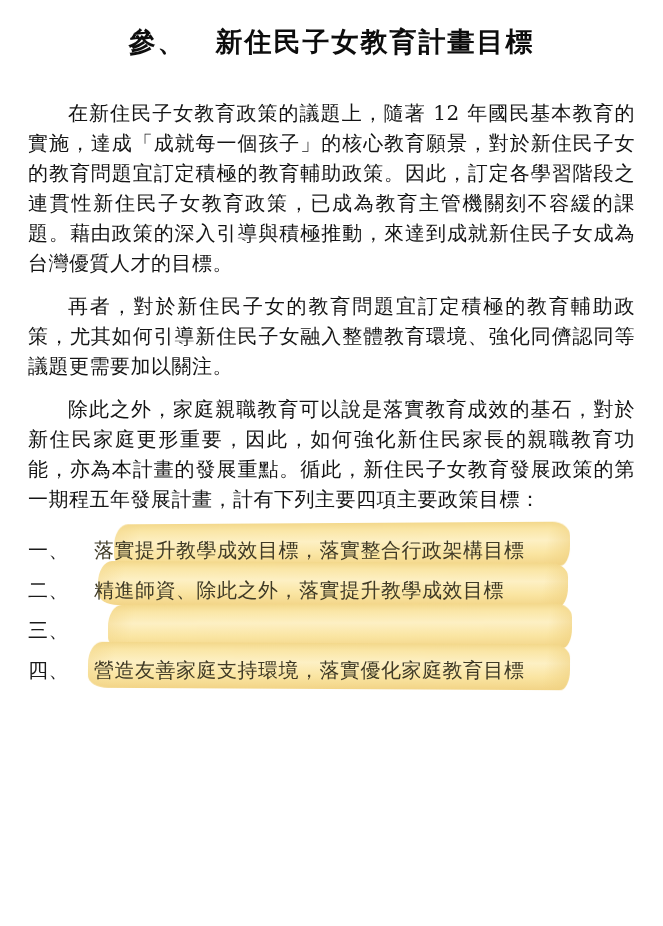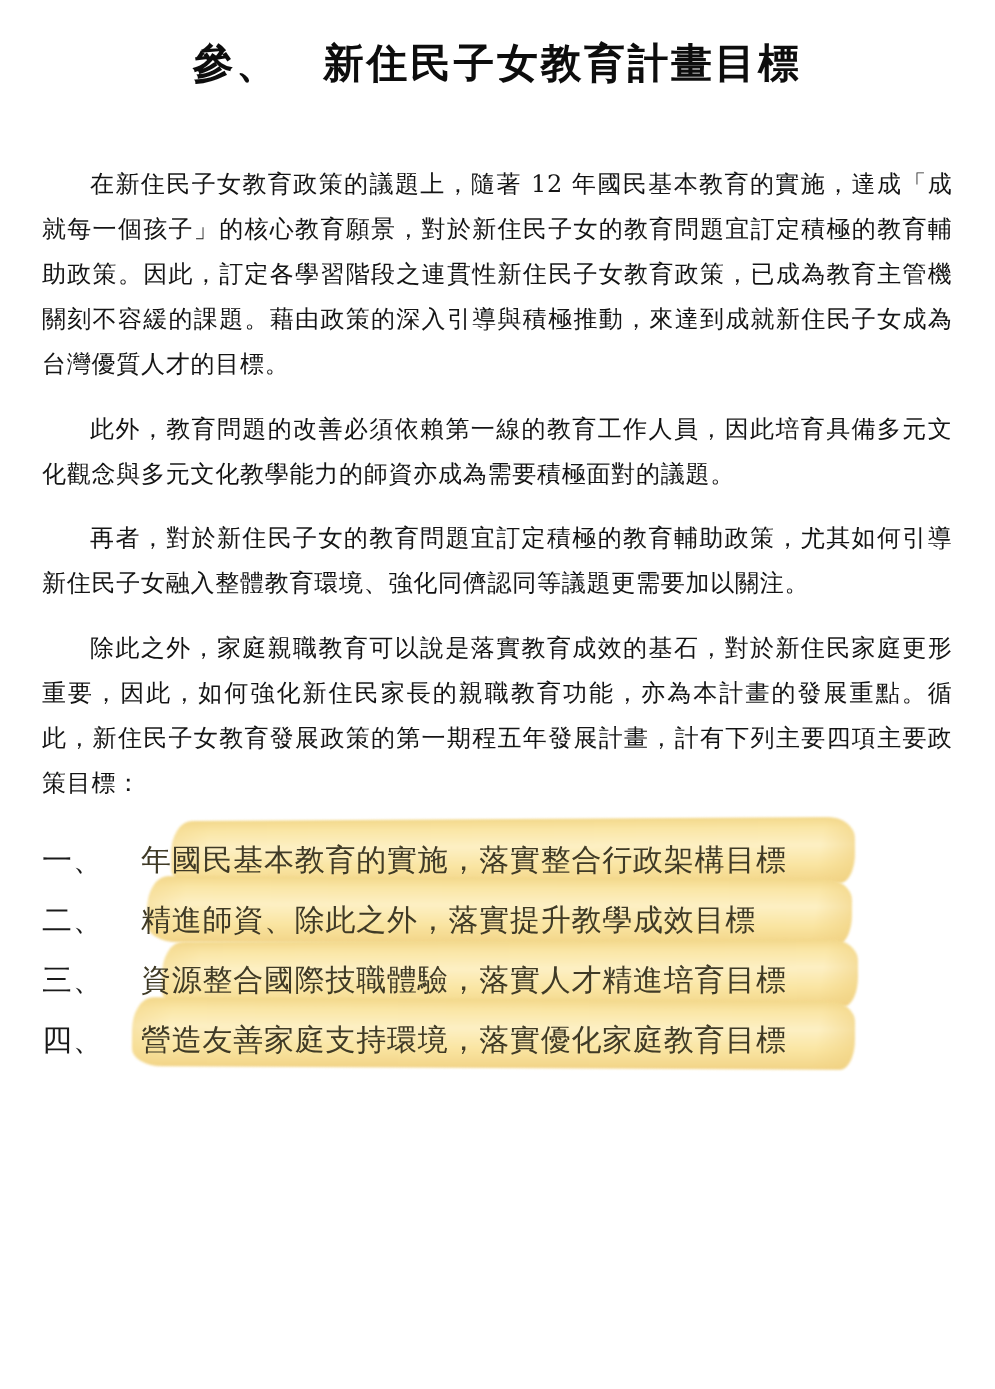--- a/index.html
+++ b/index.html
@@ -15,25 +15,25 @@
     padding: 24px 28px 10px 28px;
     background: #ffffff;
     position: relative;
   }
   .title {
     text-align: center;
     font-size: 27px;
     font-weight: bold;
     letter-spacing: 2px;
     color: #0d0d0d;
-    margin-bottom: 48px;
+    margin-bottom: 38px;
     font-family: "DejaVu Serif", "Liberation Serif", serif;
   }
   .body-text p {
-    font-size: 16px;
+    font-size: 20px;
     line-height: 30px;
     text-align: justify;
     text-indent: 2em;
     letter-spacing: 0.5px;
     color: #141414;
     margin-bottom: 13px;
   }
   .goals {
     margin-top: 16px;
     list-style: none;
@@ -79,40 +79,38 @@
 </style>
 </head>
 <body>
 
 <div class="page">
 
   <h1 class="title">參、　新住民子女教育計畫目標</h1>
 
   <div class="body-text">
     <p>在新住民子女教育政策的議題上，隨著 12 年國民基本教育的實施，達成「成就每一個孩子」的核心教育願景，對於新住民子女的教育問題宜訂定積極的教育輔助政策。因此，訂定各學習階段之連貫性新住民子女教育政策，已成為教育主管機關刻不容緩的課題。藉由政策的深入引導與積極推動，來達到成就新住民子女成為台灣優質人才的目標。</p>
-    <p>此外，教育問題的改善必須依賴第一線的教育工作人員，因此培育具備多元文化觀念與多元文化教學能力的師資亦成為需要積極面對的議題。</p>
     <p>再者，對於新住民子女的教育問題宜訂定積極的教育輔助政策，尤其如何引導新住民子女融入整體教育環境、強化同儕認同等議題更需要加以關注。</p>
     <p>除此之外，家庭親職教育可以說是落實教育成效的基石，對於新住民家庭更形重要，因此，如何強化新住民家長的親職教育功能，亦為本計畫的發展重點。循此，新住民子女教育發展政策的第一期程五年發展計畫，計有下列主要四項主要政策目標：</p>
   </div>
 
   <ul class="goals">
     <li class="goal-row">
       <span class="goal-hl"></span>
       <span class="goal-num">一、</span>
-      <span class="goal-text">年國民基本教育的實施，落實整合行政架構目標</span>
+      <span class="goal-text">落實提升教學成效目標，落實整合行政架構目標</span>
     </li>
     <li class="goal-row">
       <span class="goal-hl"></span>
       <span class="goal-num">二、</span>
       <span class="goal-text">精進師資、除此之外，落實提升教學成效目標</span>
     </li>
     <li class="goal-row">
       <span class="goal-hl"></span>
       <span class="goal-num">三、</span>
-      <span class="goal-text">資源整合國際技職體驗，落實人才精進培育目標</span>
     </li>
     <li class="goal-row">
       <span class="goal-hl"></span>
       <span class="goal-num">四、</span>
       <span class="goal-text">營造友善家庭支持環境，落實優化家庭教育目標</span>
     </li>
   </ul>
 
 </div>
 

